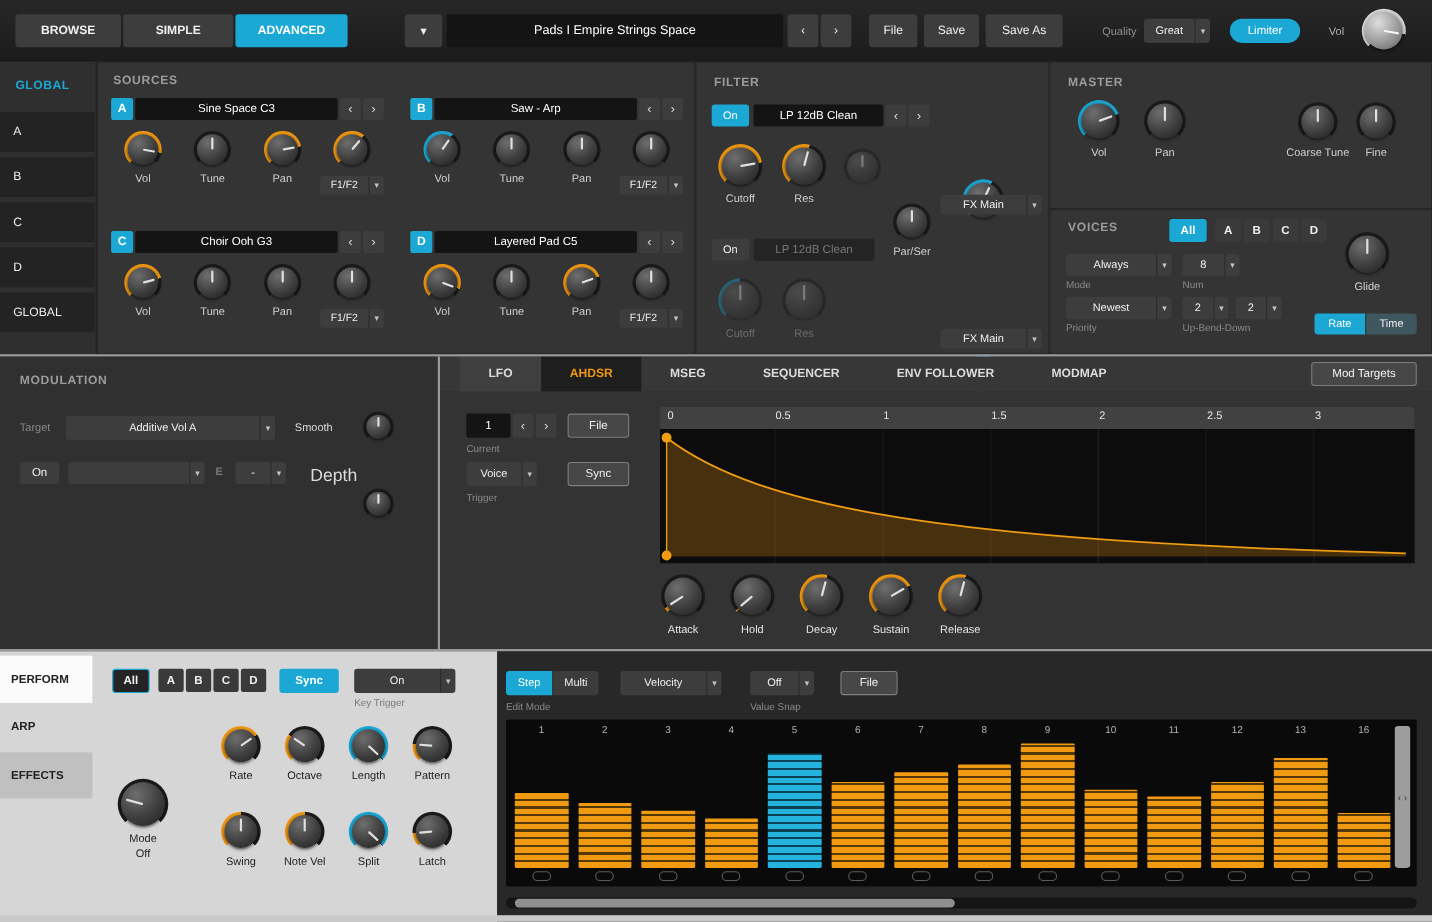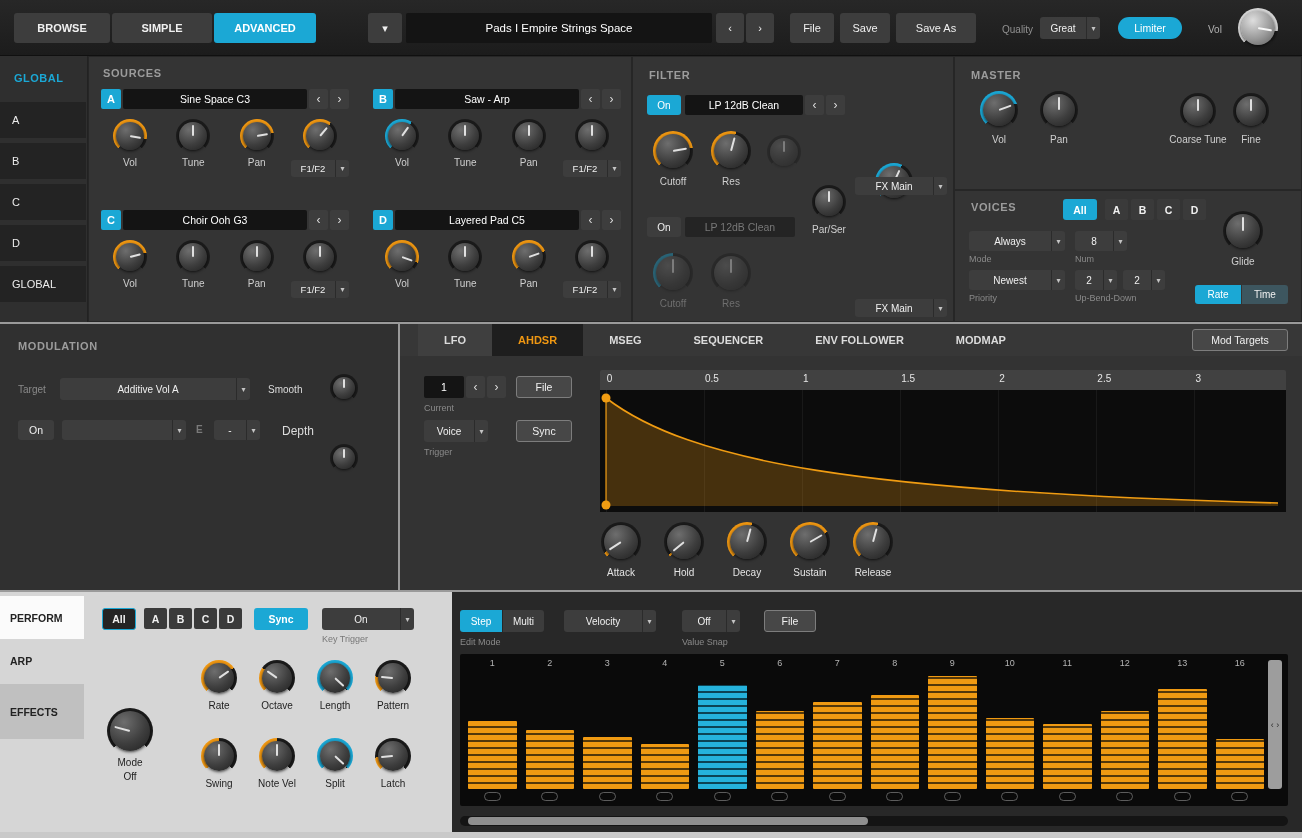--- a/index.html
+++ b/index.html
@@ -77,21 +77,21 @@
   #env-canvas{position:absolute;left:200px;top:34px;width:686px;height:122px;background-color:#0c0c0c;background-image:repeating-linear-gradient(to right,#191919 0 1px,rgba(0,0,0,0) 1px 98px);background-position:6px 0}
   #env-canvas svg{position:absolute;inset:0;width:100%;height:100%}
   #env-knobs{position:absolute;left:198px;top:166px;display:flex;gap:17px}
   #env-knobs .kcell{width:46px}
   
   #bottom-light{position:absolute;left:0;top:592px;width:452px;height:246px;background:#d6d6d6}
   #perform-nav{position:absolute;left:0;top:592px;width:84px;height:246px}
   .ptab{position:absolute;left:0;width:84px;display:flex;align-items:center;padding-left:10px;font-size:10.5px;font-weight:bold;color:#222}
   .ptab.white{top:4px;height:43px;background:#fbfbfb}
   .ptab.plain{top:58px;height:22px}
-  .ptab.gray{top:92px;height:55px;background:#c0c0c0}
+  .ptab.gray{top:92px;height:42px;background:#c0c0c0}
   #arp{position:absolute;left:84px;top:592px;width:368px;height:246px}
   .krow{display:flex;gap:16px}
   .krow .kcell{width:42px;gap:4px}
   
   #stepseq{position:absolute;left:452px;top:592px;width:850px;height:246px;background:#282828}
   #step-grid{position:absolute;left:8px;top:62px;width:828px;height:152px;background:#0a0a0a;border-radius:2px;display:flex;padding:4px 2px 2px 8px}
   #step-cols{flex:1;display:flex;gap:9px;min-width:0}
   .stepcol{flex:1;display:flex;flex-direction:column;min-width:0}
   .stepnum{height:13px;font-size:9px;color:#b4b4b4;text-align:center}
   .barwrap{flex:1;display:flex;align-items:flex-end}
@@ -118,21 +118,21 @@
     <div class="btn tb" style="left:112px;width:100px;font-weight:bold">SIMPLE</div>
     <div class="btn tb teal" style="left:214px;width:102px;font-weight:bold">ADVANCED</div>
     <div class="btn tb" style="left:368px;width:34px">
         <span>▾</span>
       </div>
     <div class="namefield tb" style="left:406px;width:306px;font-size:11.5px">Pads I Empire Strings Space</div>
     <div class="btn tb" style="left:716px;width:28px">‹</div>
     <div class="btn tb" style="left:746px;width:28px">›</div>
     <div class="btn tb" style="left:790px;width:44px">File</div>
     <div class="btn tb" style="left:840px;width:50px">Save</div>
-    <div class="btn tb" style="left:896px;width:80px">Save As</div>
+    <div class="btn tb" style="left:896px;width:70px">Save As</div>
     <div class="minilabel abs" style="left:1002px;top:24px;font-size:10px;color:#909090">Quality</div>
     <div class="dd tbs" style="left:1040px;width:60px">
       <span class="t">Great</span>
       <span class="c">▾</span>
     </div>
     <div class="btn tbs teal" style="left:1118px;width:64px;border-radius:11px;font-size:10.5px">Limiter</div>
     <div class="minilabel abs" style="left:1208px;top:24px;font-size:10px;color:#b0b0b0">Vol</div>
     <div class="abs knob silver" style="left: 1238px; top: 8px; --size: 40px; --arc: 235deg; --ring: #d6d6d6;">
         <div class="kring"></div>
         <div class="kcap">
@@ -548,21 +548,21 @@
     <div class="btn abs" style="left:18px;top:96px;width:36px;height:20px;font-size:10.5px">On</div>
     <div class="dd abs" style="left:62px;top:96px;width:124px;height:20px">
       <span class="t"></span>
       <span class="c">▾</span>
     </div>
     <div class="abs" style="left:196px;top:100px;font-size:10px;color:#7a7a7a;font-weight:bold">E</div>
     <div class="dd abs" style="left:214px;top:96px;width:46px;height:20px">
       <span class="t">-</span>
       <span class="c">▾</span>
     </div>
-    <div class="abs" style="left:282px;top:100px;font-size:12px;color:#dcdcdc">Depth</div>
+    <div class="abs" style="left:282px;top:100px;font-size:16px;color:#dcdcdc">Depth</div>
     <div class="abs knob" style="left: 330px; top: 92px; --size: 28px; --arc: 135deg; --ring: #1b1b1b;">
         <div class="kring"></div>
         <div class="kcap">
           <div class="kptr"></div>
         </div>
       </div>
   </div>
 
   <div id="modtab-bar">
     <div id="mod-tabs">

